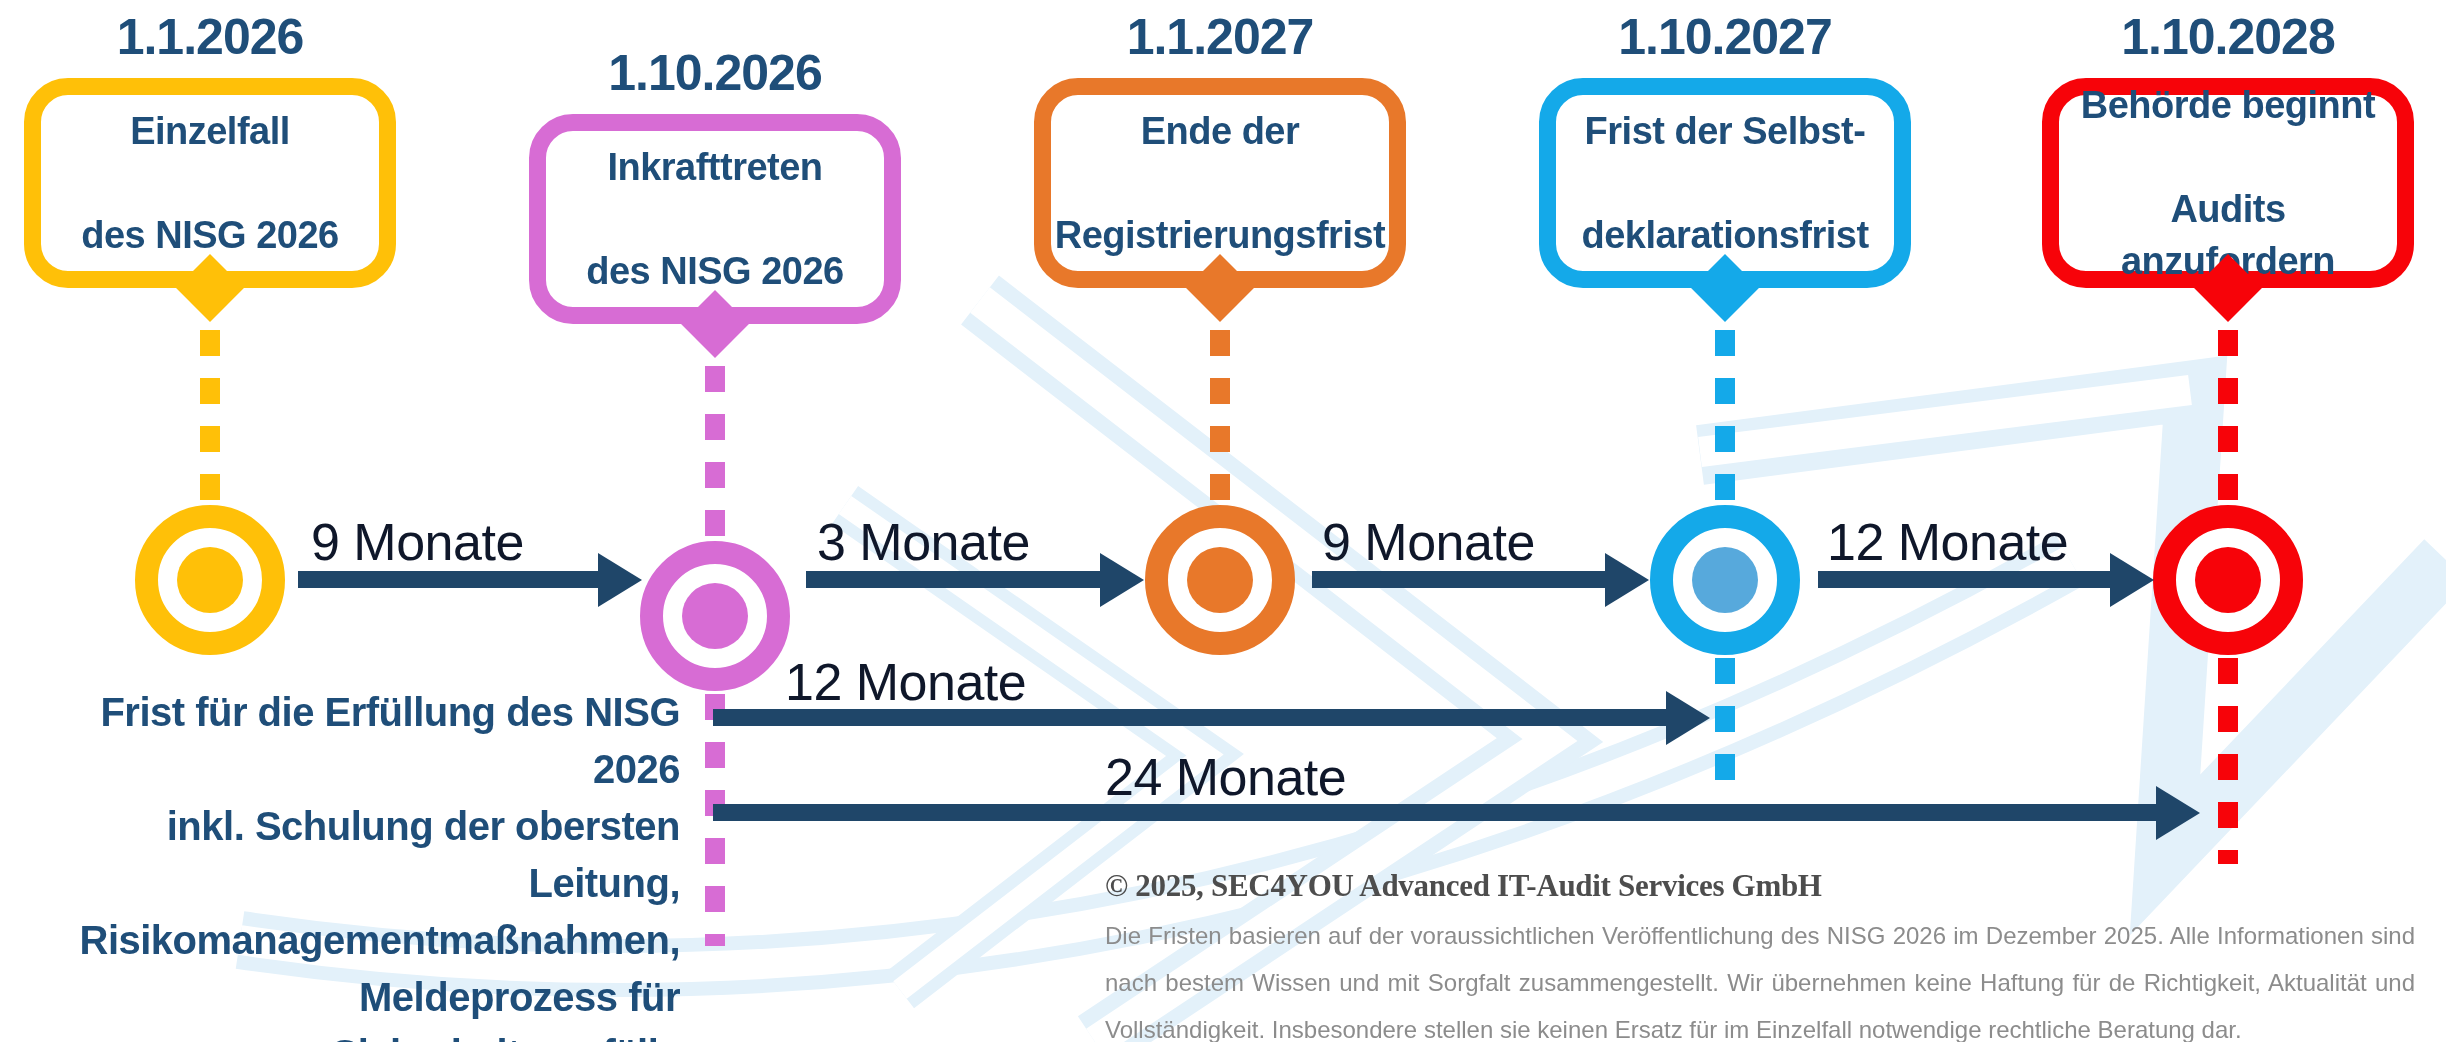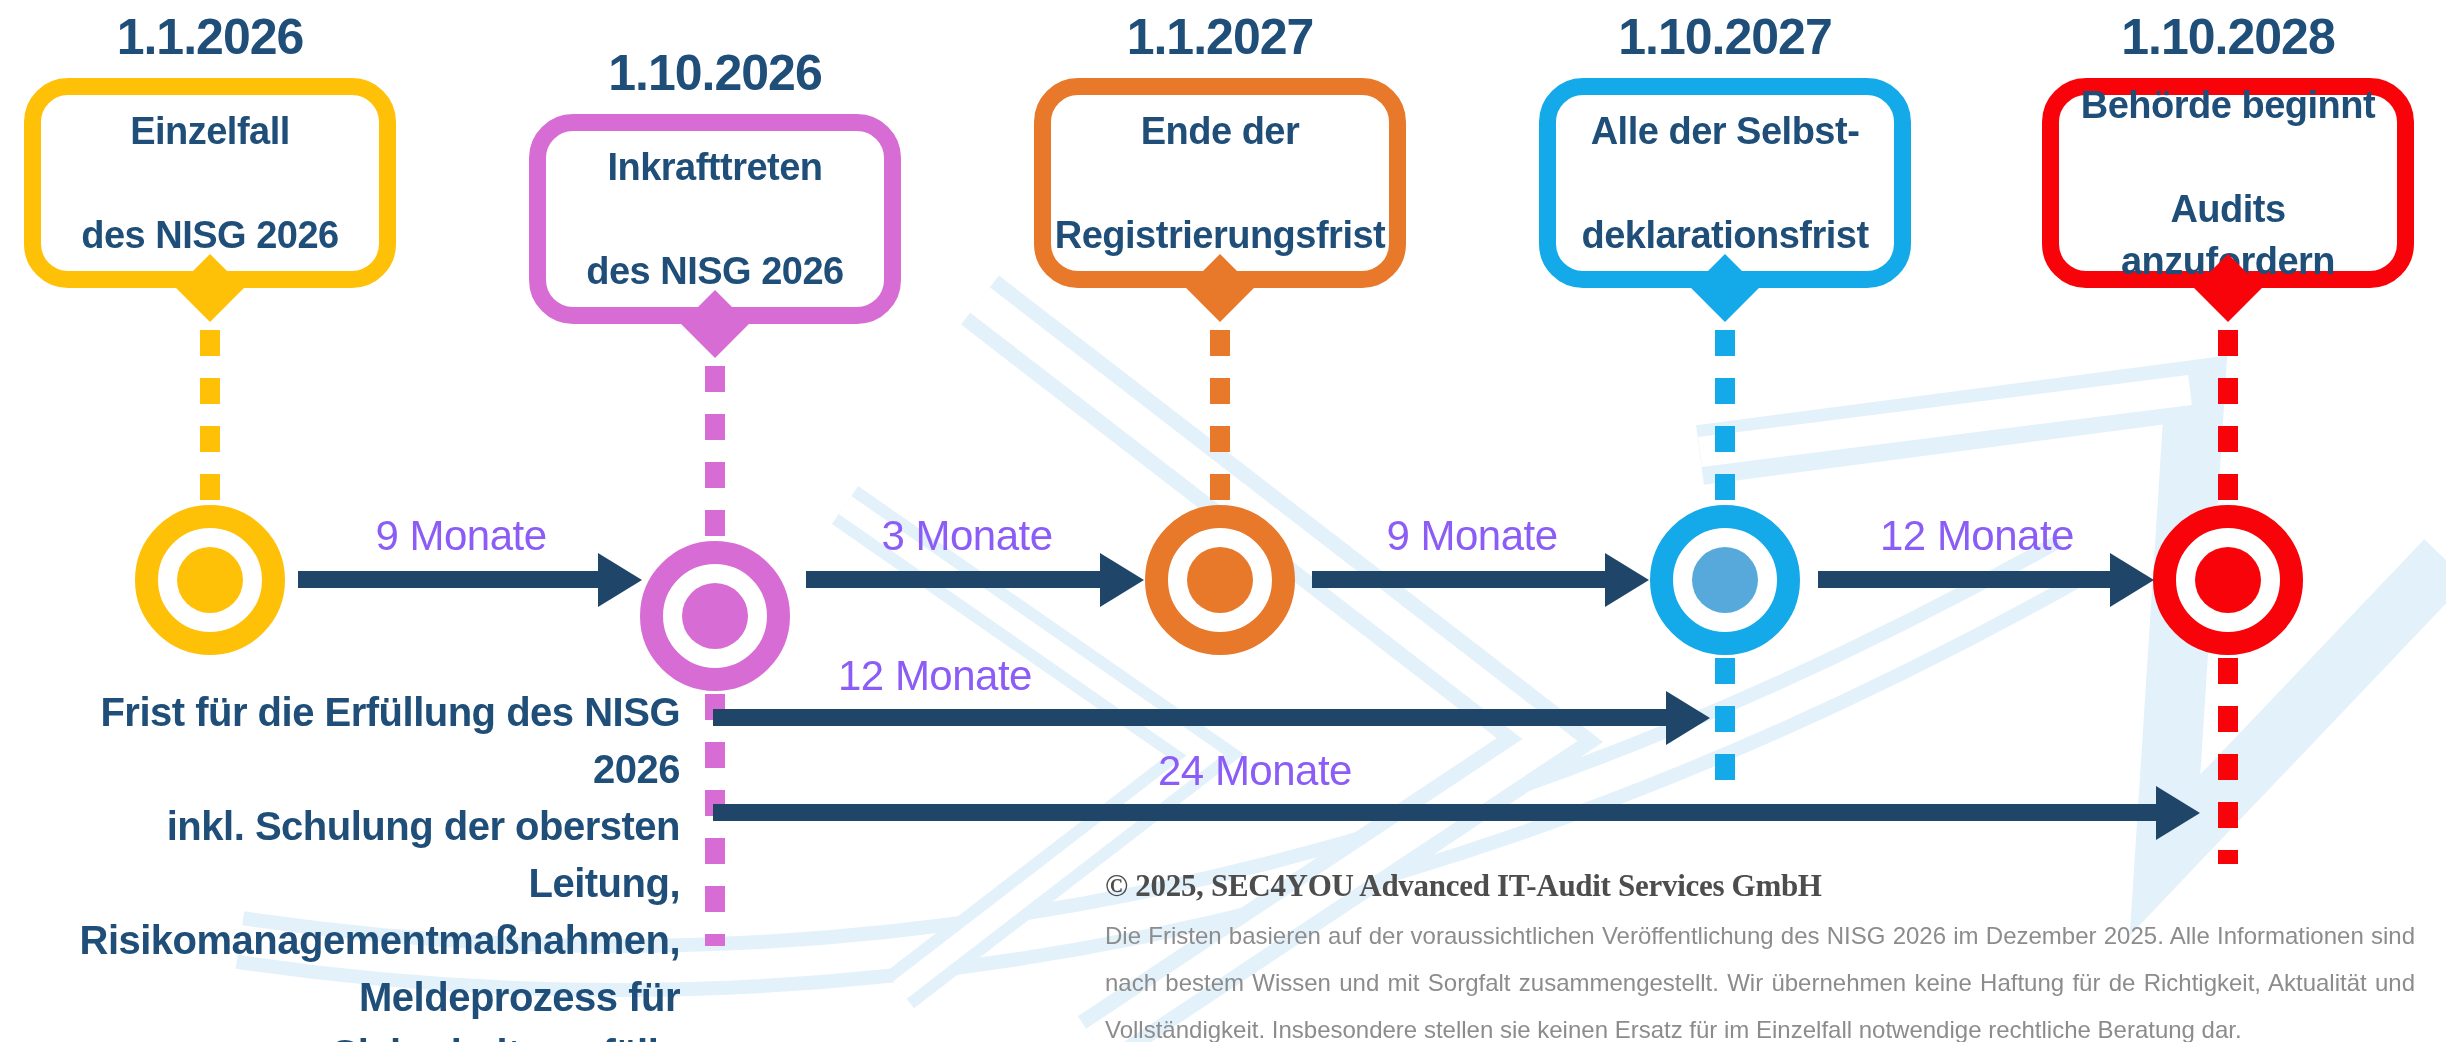--- a/index.html
+++ b/index.html
@@ -49,21 +49,21 @@
   .node-dot{width:66px;height:66px;border-radius:50%;background:currentColor;}
   .c3 .node-dot{background:#57A9DC;}
   
   .bar{position:absolute;height:17px;background:#1F4669;z-index:3;}
   .head{
     position:absolute;width:0;height:0;z-index:3;
     border-top:27px solid transparent;border-bottom:27px solid transparent;
     border-left:44px solid #1F4669;
   }
   .ilabel,.slabel{
-    position:absolute;width:300px;text-align:center;font-size:42px;color:#8b5cf6;
+    position:absolute;width:300px;font-size:52px;color:#0f172a;
     letter-spacing:-0.5px;z-index:3;white-space:nowrap;
   }
   
   .note{
     position:absolute;left:18px;top:684px;width:662px;text-align:right;z-index:3;
     font-size:40px;font-weight:bold;color:#1F4E79;line-height:57px;letter-spacing:-0.5px;
   }
   
   .copyright{
     position:absolute;left:1105px;top:868px;width:1315px;z-index:3;
@@ -129,21 +129,21 @@
     <div class="diamond"></div>
     <div class="dots dots-top"></div>
     <div class="node">
         <div class="node-dot"></div>
       </div>
   </div>
 
   <div class="col c3">
     <div class="date">1.10.2027</div>
     <div class="box">
-      <div class="box-label"><span>Alle der Selbst-</span><br>
+      <div class="box-label"><span>Frist der Selbst-</span><br>
       <span>deklarationsfrist</span></div>
     </div>
     <div class="diamond"></div>
     <div class="dots dots-top"></div>
     <div class="dots dots-below-blue"></div>
     <div class="node">
         <div class="node-dot"></div>
       </div>
   </div>
 

